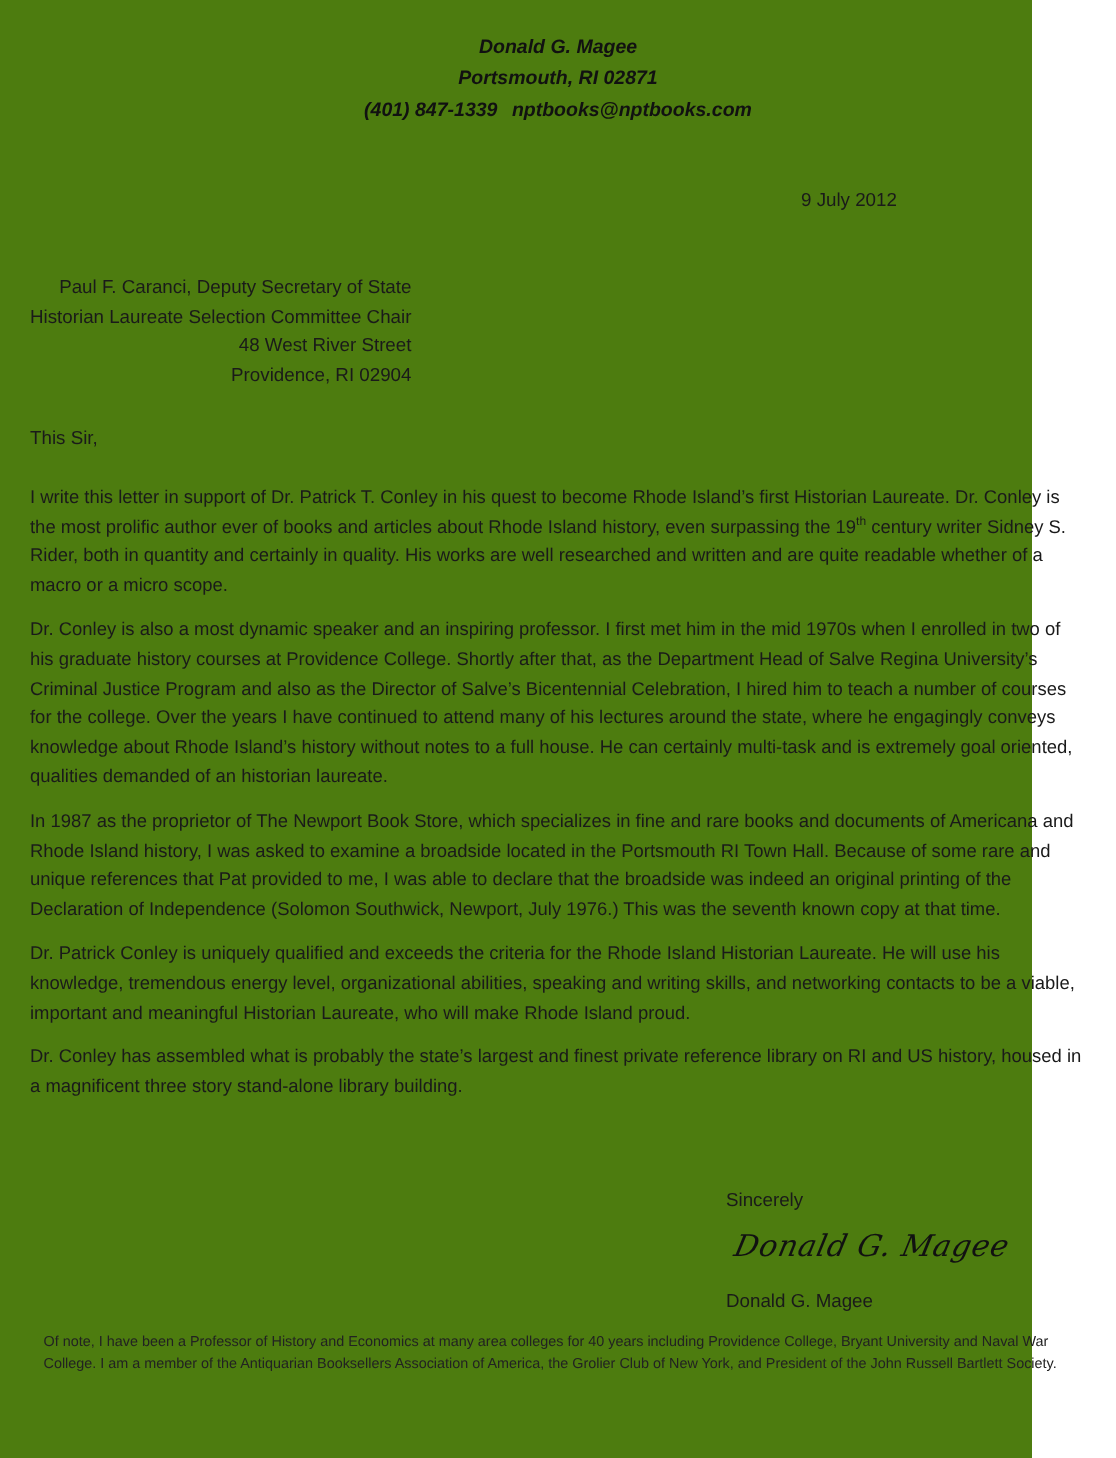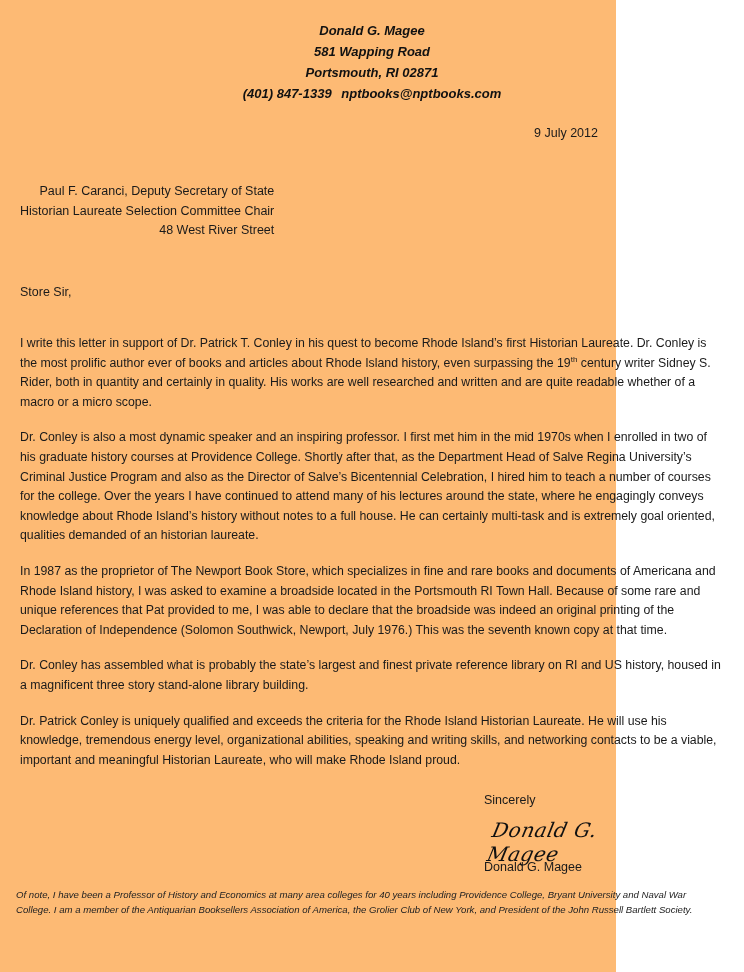--- a/index.html
+++ b/index.html
@@ -11,23 +11,23 @@
       width: 744px;
       height: 972px;
       position: relative;
       overflow: hidden;
       font-family: "Liberation Sans", sans-serif;
       color: #1a1a1a;
     }
     .page {
       position: absolute;
       left: 0; top: 0;
-      width: 616px;
+      width: 688px;
       height: 972px;
-      background: #fdba74;
+      background: #4d7c0f;
     }
     .letterhead {
       position: absolute;
       top: 20px;
       left: 0;
       width: 744px;
       text-align: center;
       font-style: italic;
       font-weight: bold;
       font-size: 13px;
@@ -60,21 +60,21 @@
     }
     .body-text {
       position: absolute;
       top: 318px;
       left: 20px;
       width: 706px;
       font-size: 12.3px;
       line-height: 19.6px;
     }
     .body-text p {
-      margin: 16px 0 10px 0;
+      margin: 4px 0 10px 0;
     }
     .body-text sup { font-size: 8px; line-height: 0; }
     .closing {
       position: absolute;
       top: 793px;
       left: 484px;
       font-size: 12.5px;
     }
     .signature {
       position: absolute;
@@ -89,59 +89,58 @@
     }
     .signer {
       position: absolute;
       top: 860px;
       left: 484px;
       font-size: 12.5px;
     }
     .postscript {
       position: absolute;
       top: 888px;
-      left: 16px;
+      left: 29px;
       width: 700px;
       font-size: 9.6px;
-      font-style: italic;
       line-height: 14.5px;
       color: #222;
     }
   </style>
 </head>
 <body>
 
 <div class="page">
 
   <div class="letterhead">
     <span class="line">Donald G. Magee</span>
-    <span class="line">581 Wapping Road</span>
     <span class="line">Portsmouth, RI 02871</span>
     <span class="contact">
       <span>(401) 847-1339</span>
       <span>nptbooks@nptbooks.com</span>
     </span>
   </div>
 
   <div class="date">9 July 2012</div>
 
   <div class="recipient">
     <span class="line">Paul F. Caranci, Deputy Secretary of State</span>
     <span class="line">Historian Laureate Selection Committee Chair</span>
     <span class="line">48 West River Street</span>
+    <span class="line">Providence, RI 02904</span>
   </div>
 
-  <div class="salutation">Store Sir,</div>
+  <div class="salutation">This Sir,</div>
 
   <div class="body-text">
     <p><span>I write this letter in support of Dr. Patrick T. Conley in his quest to become Rhode Island’s first Historian Laureate.  Dr. Conley is the most prolific author ever of books and articles about Rhode Island history, even surpassing the 19</span><sup>th</sup><span> century writer Sidney S. Rider, both in quantity and certainly in quality.  His works are well researched and written and are quite readable whether of a macro or a micro scope.</span></p>
     <p>Dr. Conley is also a most dynamic speaker and an inspiring professor.  I first met him in the mid 1970s when I enrolled in two of his graduate history courses at Providence College.  Shortly after that, as the Department Head of Salve Regina University’s Criminal Justice Program and also as the Director of Salve’s Bicentennial Celebration, I hired him to teach a number of courses for the college.   Over the years I have continued to attend many of his lectures around the state, where he engagingly conveys knowledge about Rhode Island’s history without notes to a full house.  He can certainly multi-task and is extremely goal oriented, qualities demanded of an historian laureate.</p>
     <p>In 1987 as the proprietor of The Newport Book Store, which specializes in fine and rare books and documents of Americana and Rhode Island history, I was asked to examine a broadside located in the Portsmouth RI Town Hall. Because of some rare and unique references that Pat provided to me, I was able to declare that the broadside was indeed an original printing of the Declaration of Independence (Solomon Southwick, Newport, July 1976.)  This was the seventh known copy at that time.</p>
+    <p>Dr. Patrick Conley is uniquely qualified and exceeds the criteria for the Rhode Island Historian Laureate.  He will use his knowledge, tremendous energy level, organizational abilities, speaking and writing skills, and networking contacts to be a viable, important and meaningful Historian Laureate, who will make Rhode Island proud.</p>
     <p>Dr. Conley has assembled what is probably the state’s largest and finest private reference library on RI and US history, housed in a magnificent three story stand-alone library building.</p>
-    <p>Dr. Patrick Conley is uniquely qualified and exceeds the criteria for the Rhode Island Historian Laureate.  He will use his knowledge, tremendous energy level, organizational abilities, speaking and writing skills, and networking contacts to be a viable, important and meaningful Historian Laureate, who will make Rhode Island proud.</p>
   </div>
 
   <div class="closing">Sincerely</div>
   <div class="signature">Donald G. Magee</div>
   <div class="signer">Donald G. Magee</div>
 
   <div class="postscript">Of note, I have been a Professor of History and Economics at many area colleges for 40 years including Providence College, Bryant University and Naval War College.  I am a member of the Antiquarian Booksellers Association of America, the Grolier Club of New York, and President of the John Russell Bartlett Society.</div>
 
 </div>
 

